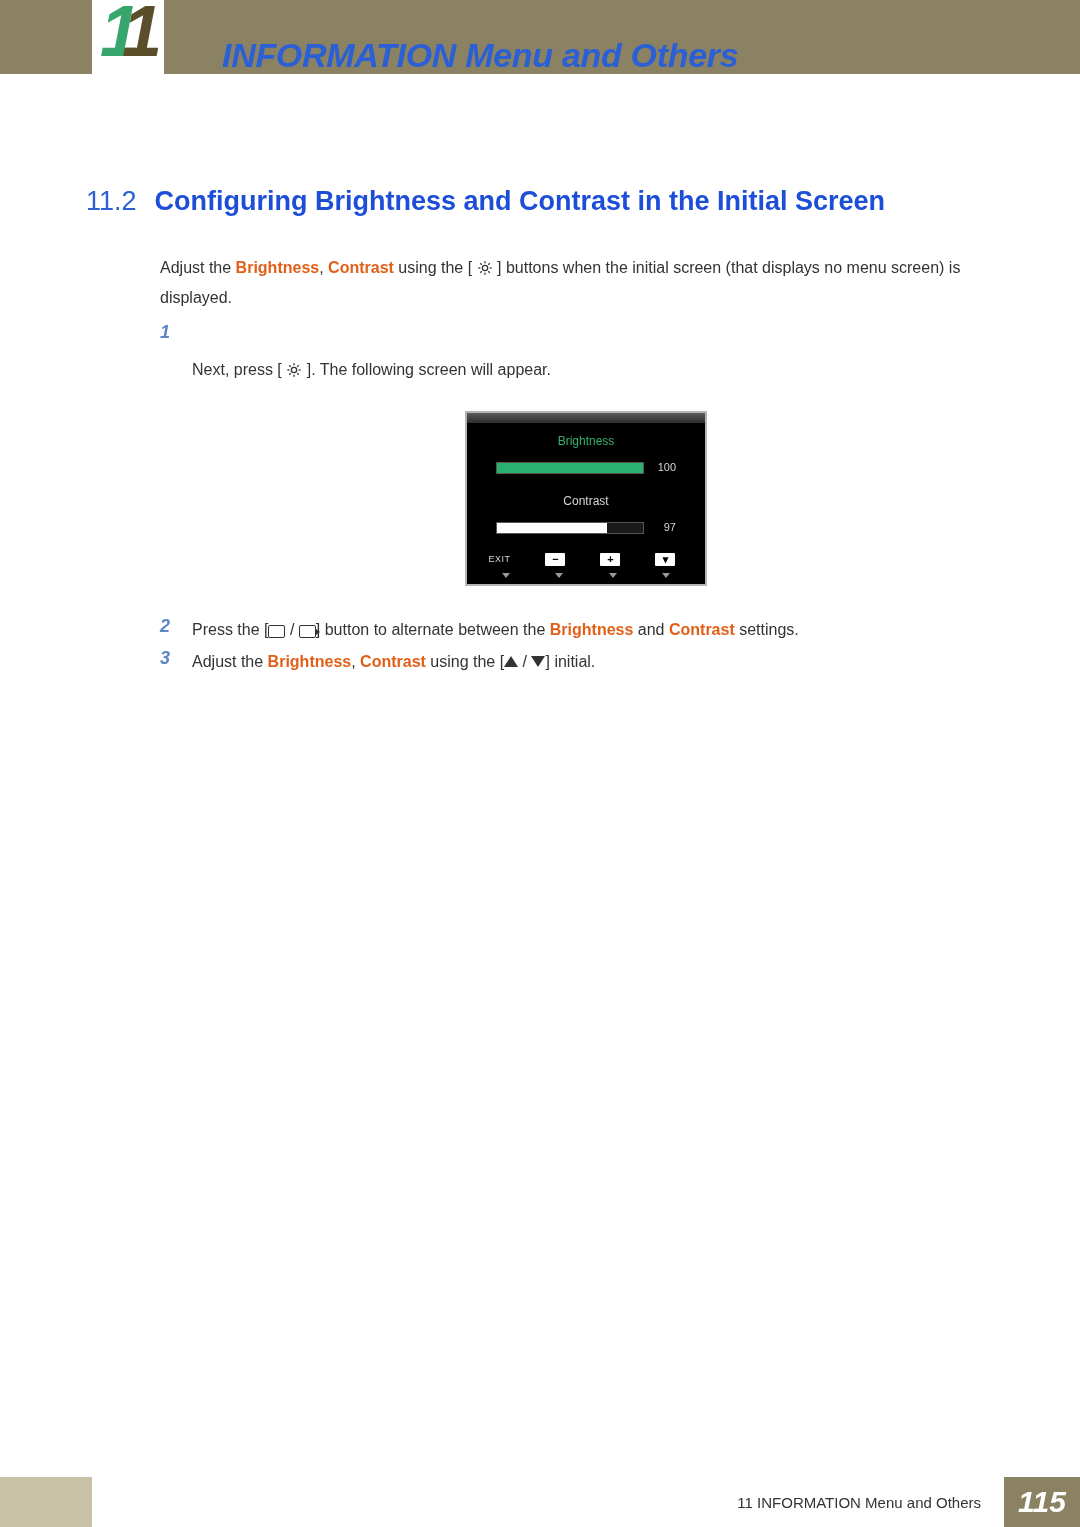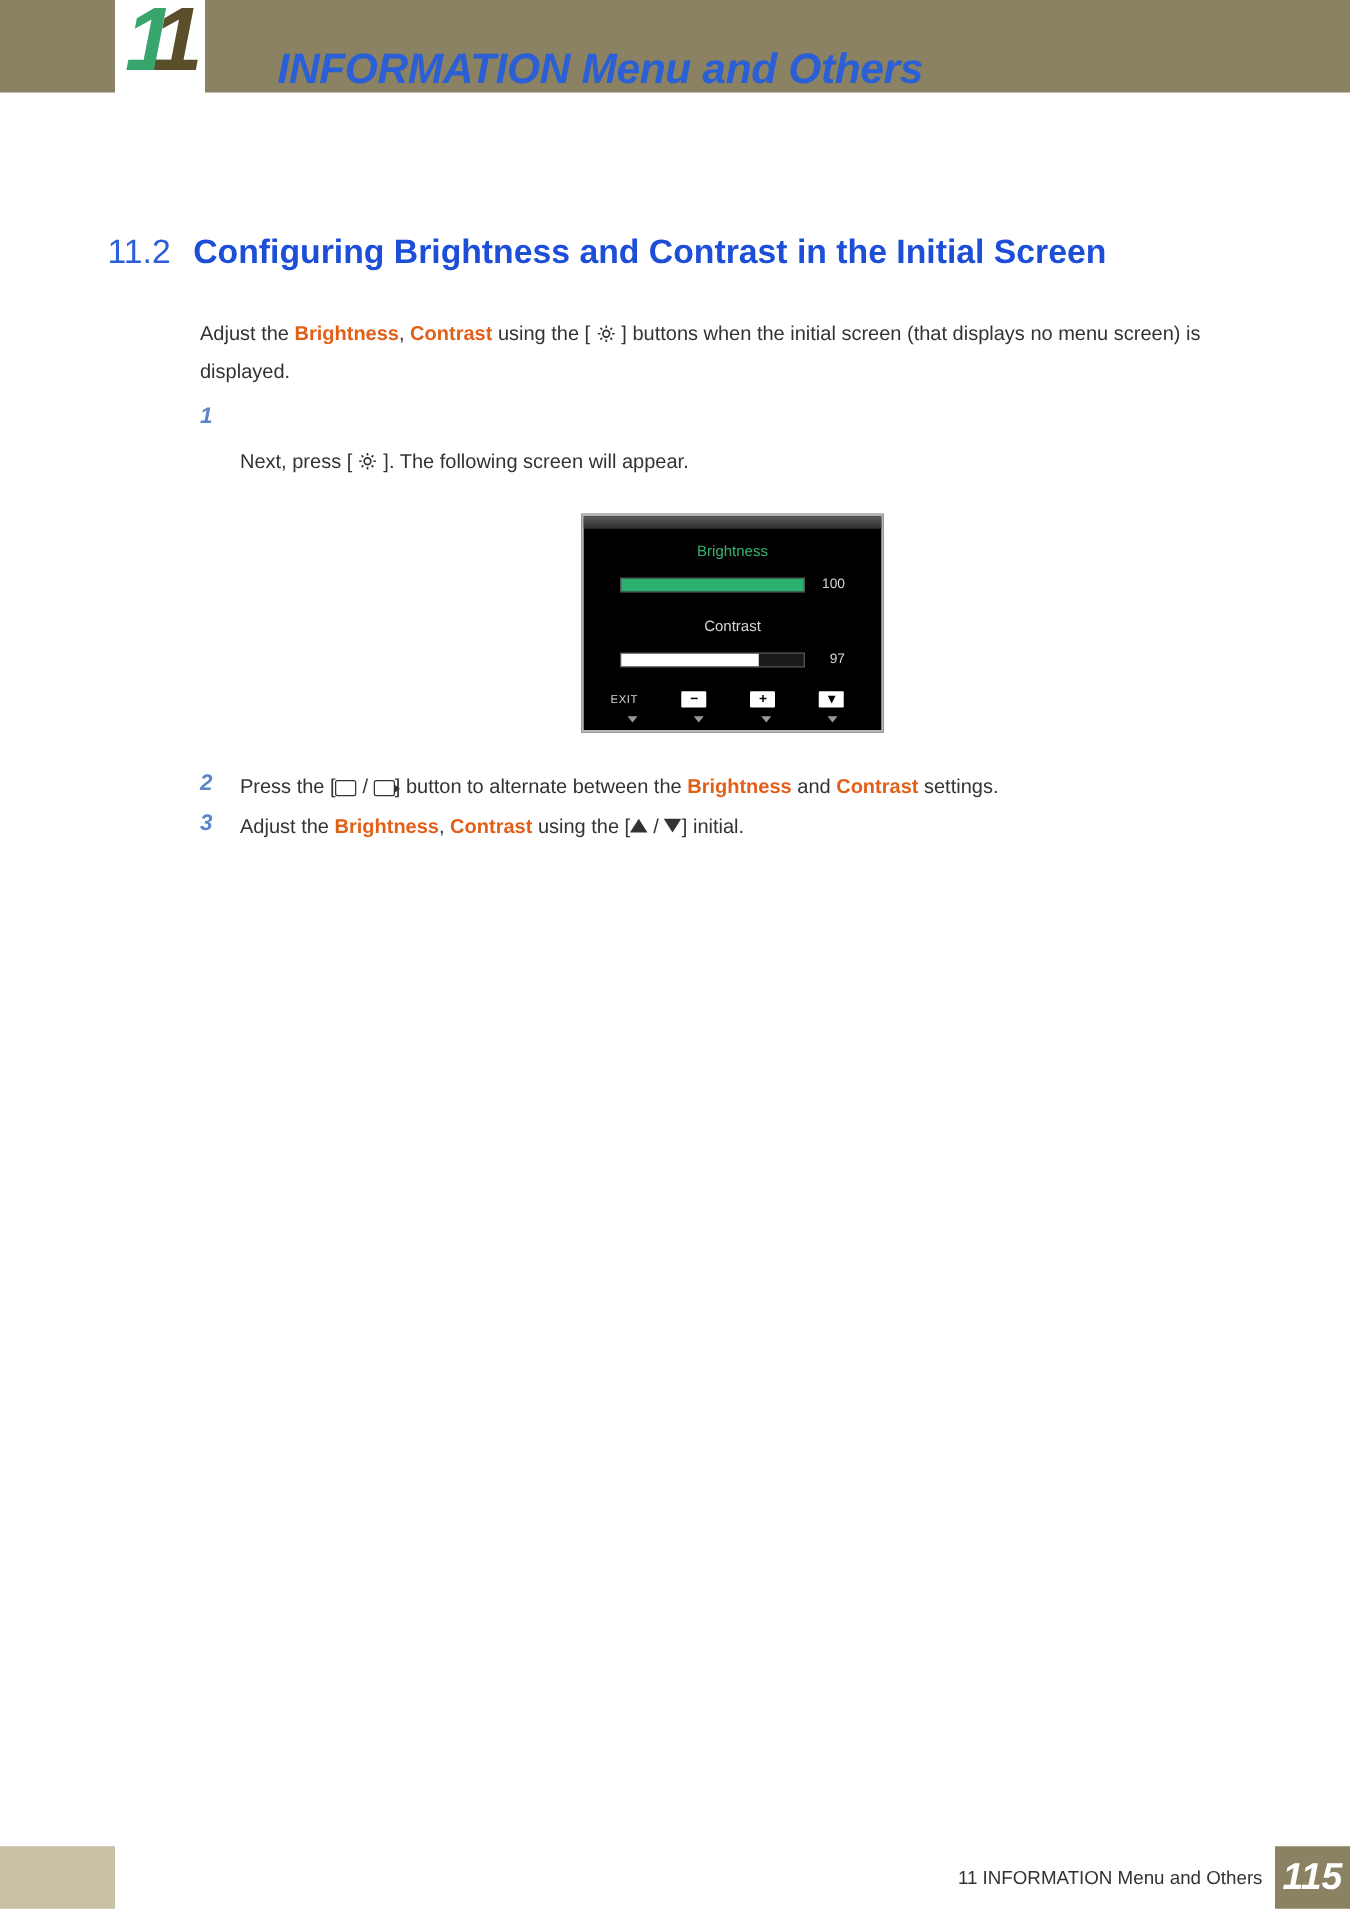--- a/index.html
+++ b/index.html
@@ -177,22 +177,22 @@
   .tri-up { display:inline-block; width:0; height:0; border-left:7px solid transparent; border-right:7px solid transparent; border-bottom:11px solid #333; }
   .tri-down { display:inline-block; width:0; height:0; border-left:7px solid transparent; border-right:7px solid transparent; border-top:11px solid #333; }
 
   .footer {
     position: absolute;
     left: 0; right: 0; bottom: 0;
     height: 50px;
     display: flex;
   }
   .footer-left { width: 92px; background: #c8c1a5; }
-  .footer-mid { flex: 1; background: #fff; display:flex; align-items:center; justify-content:flex-end; padding-right:10px; font-size:15px; color:#333; }
-  .footer-right { width: 60px; background: #8a8262; display:flex; align-items:center; justify-content:center; }
+  .footer-mid { flex: 1; background: #fff; display:flex; align-items:center; justify-content:flex-end; padding-right:23px; font-size:15px; color:#333; }
+  .footer-right { width: 76px; background: #8a8262; display:flex; align-items:center; justify-content:center; }
   .footer-page { font-style: italic; font-weight: bold; font-size: 30px; color: #fff; }
 </style>
 </head>
 <body>
 
 <div class="header-band">
   <div class="band-left"></div>
   <div class="band-logo">
     <svg width="72" height="74" viewBox="0 0 72 74">
       <rect x="0" y="0" width="72" height="74" fill="#fff"></rect>

